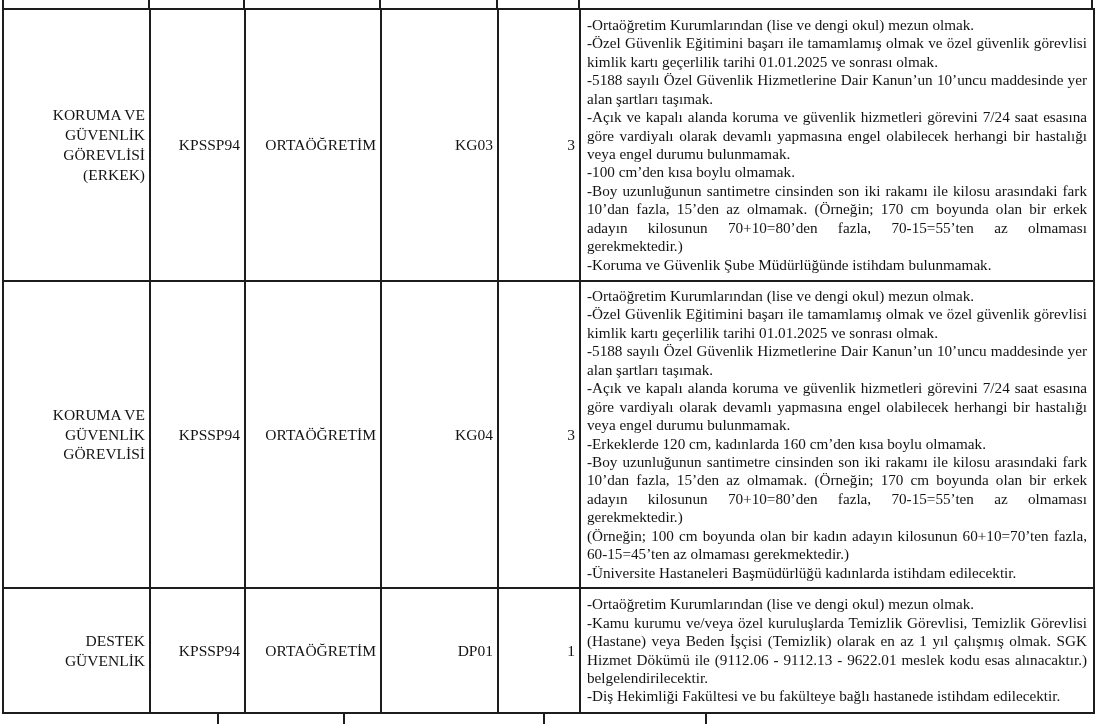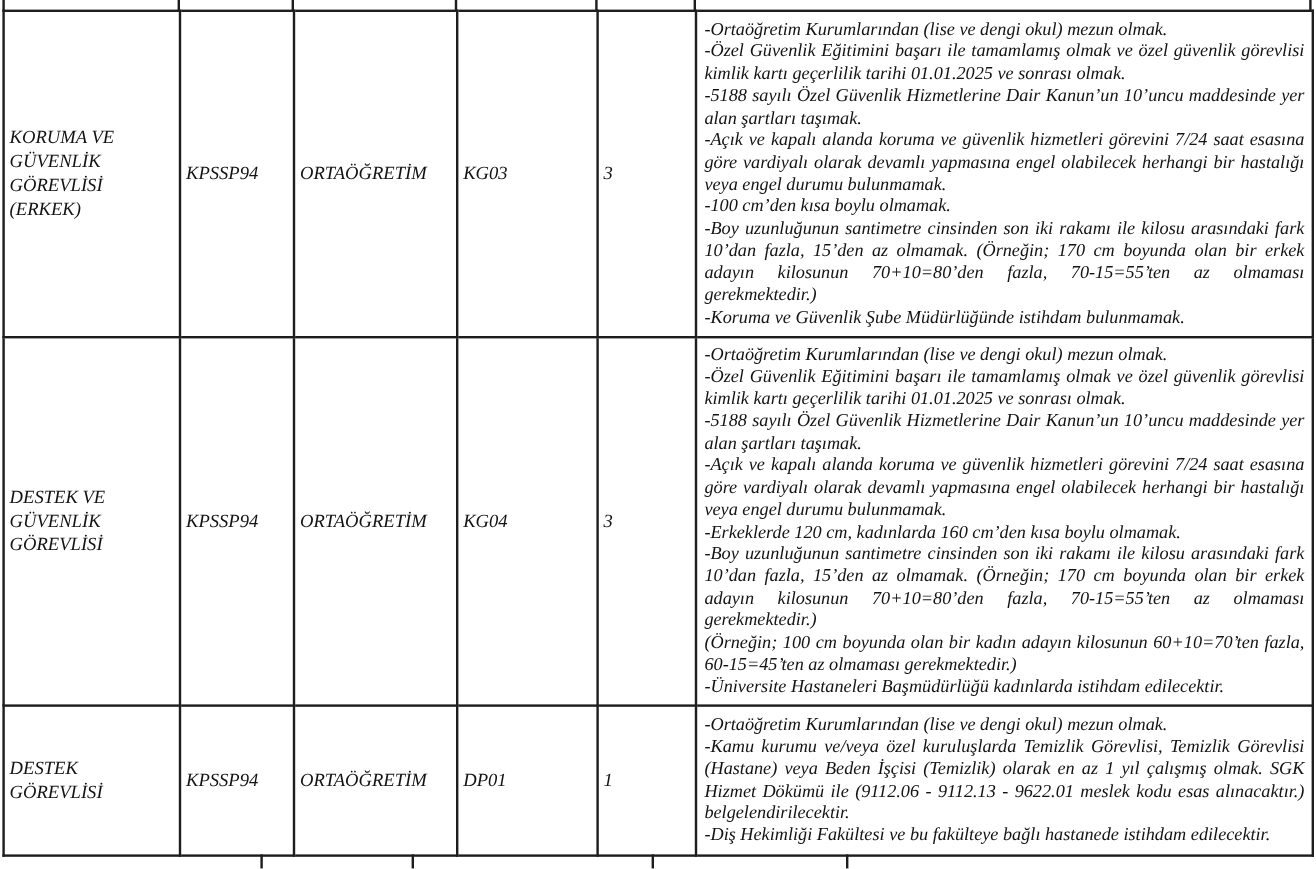--- a/index.html
+++ b/index.html
@@ -14,27 +14,26 @@
   table.jobs{
     position:absolute;left:2px;top:8px;
     width:1091px;
     border-collapse:collapse;
     table-layout:fixed;
   }
   table.jobs td{
     border:2px solid #1d1d1d;
     vertical-align:middle;
     overflow:hidden;
-    font-style:italic;
   }
   .row-0{height:272px;}
   .row-1{height:307px;}
   .row-2{height:125px;}
   td.cell-center{
-    text-align:left;
+    text-align:right;
     font-size:15.5px;
     line-height:1.28;
     padding:2px 4px;
   }
   td.cell-req{
     vertical-align:top;
     padding:4px 6px;
     font-size:15.2px;
     line-height:1.215;
   }
@@ -83,38 +82,38 @@
             <p class="req">-Ortaöğretim Kurumlarından (lise ve dengi okul) mezun olmak.</p>
             <p class="req">-Özel Güvenlik Eğitimini başarı ile tamamlamış olmak ve özel güvenlik görevlisi kimlik kartı geçerlilik tarihi 01.01.2025 ve sonrası olmak.</p>
             <p class="req">-5188 sayılı Özel Güvenlik Hizmetlerine Dair Kanun’un 10’uncu maddesinde yer alan şartları taşımak.</p>
             <p class="req">-Açık ve kapalı alanda koruma ve güvenlik hizmetleri görevini 7/24 saat esasına göre vardiyalı olarak devamlı yapmasına engel olabilecek herhangi bir hastalığı veya engel durumu bulunmamak.</p>
             <p class="req">-100 cm’den kısa boylu olmamak.</p>
             <p class="req">-Boy uzunluğunun santimetre cinsinden son iki rakamı ile kilosu arasındaki fark 10’dan fazla, 15’den az olmamak. (Örneğin; 170 cm boyunda olan bir erkek adayın kilosunun 70+10=80’den fazla, 70-15=55’ten az olmaması gerekmektedir.)</p>
             <p class="req">-Koruma ve Güvenlik Şube Müdürlüğünde istihdam bulunmamak.</p>
           </td>
   </tr>
         <tr class="row-1">
-    <td class="cell-center">DESTEK VE GÜVENLİK GÖREVLİSİ</td>
+    <td class="cell-center">KORUMA VE GÜVENLİK GÖREVLİSİ</td>
     <td class="cell-center">KPSSP94</td>
     <td class="cell-center">ORTAÖĞRETİM</td>
     <td class="cell-center">KG04</td>
     <td class="cell-center">3</td>
     <td class="cell-req">
             <p class="req">-Ortaöğretim Kurumlarından (lise ve dengi okul) mezun olmak.</p>
             <p class="req">-Özel Güvenlik Eğitimini başarı ile tamamlamış olmak ve özel güvenlik görevlisi kimlik kartı geçerlilik tarihi 01.01.2025 ve sonrası olmak.</p>
             <p class="req">-5188 sayılı Özel Güvenlik Hizmetlerine Dair Kanun’un 10’uncu maddesinde yer alan şartları taşımak.</p>
             <p class="req">-Açık ve kapalı alanda koruma ve güvenlik hizmetleri görevini 7/24 saat esasına göre vardiyalı olarak devamlı yapmasına engel olabilecek herhangi bir hastalığı veya engel durumu bulunmamak.</p>
             <p class="req">-Erkeklerde 120 cm, kadınlarda 160 cm’den kısa boylu olmamak.</p>
             <p class="req">-Boy uzunluğunun santimetre cinsinden son iki rakamı ile kilosu arasındaki fark 10’dan fazla, 15’den az olmamak. (Örneğin; 170 cm boyunda olan bir erkek adayın kilosunun 70+10=80’den fazla, 70-15=55’ten az olmaması gerekmektedir.)</p>
             <p class="req">(Örneğin; 100 cm boyunda olan bir kadın adayın kilosunun 60+10=70’ten fazla, 60-15=45’ten az olmaması gerekmektedir.)</p>
             <p class="req">-Üniversite Hastaneleri Başmüdürlüğü kadınlarda istihdam edilecektir.</p>
           </td>
   </tr>
         <tr class="row-2">
-    <td class="cell-center">DESTEK GÖREVLİSİ</td>
+    <td class="cell-center">DESTEK GÜVENLİK</td>
     <td class="cell-center">KPSSP94</td>
     <td class="cell-center">ORTAÖĞRETİM</td>
     <td class="cell-center">DP01</td>
     <td class="cell-center">1</td>
     <td class="cell-req">
             <p class="req">-Ortaöğretim Kurumlarından (lise ve dengi okul) mezun olmak.</p>
             <p class="req">-Kamu kurumu ve/veya özel kuruluşlarda Temizlik Görevlisi, Temizlik Görevlisi (Hastane) veya Beden İşçisi (Temizlik) olarak en az 1 yıl çalışmış olmak. SGK Hizmet Dökümü ile (9112.06 - 9112.13 - 9622.01 meslek kodu esas alınacaktır.) belgelendirilecektir.</p>
             <p class="req">-Diş Hekimliği Fakültesi ve bu fakülteye bağlı hastanede istihdam edilecektir.</p>
           </td>
   </tr>

